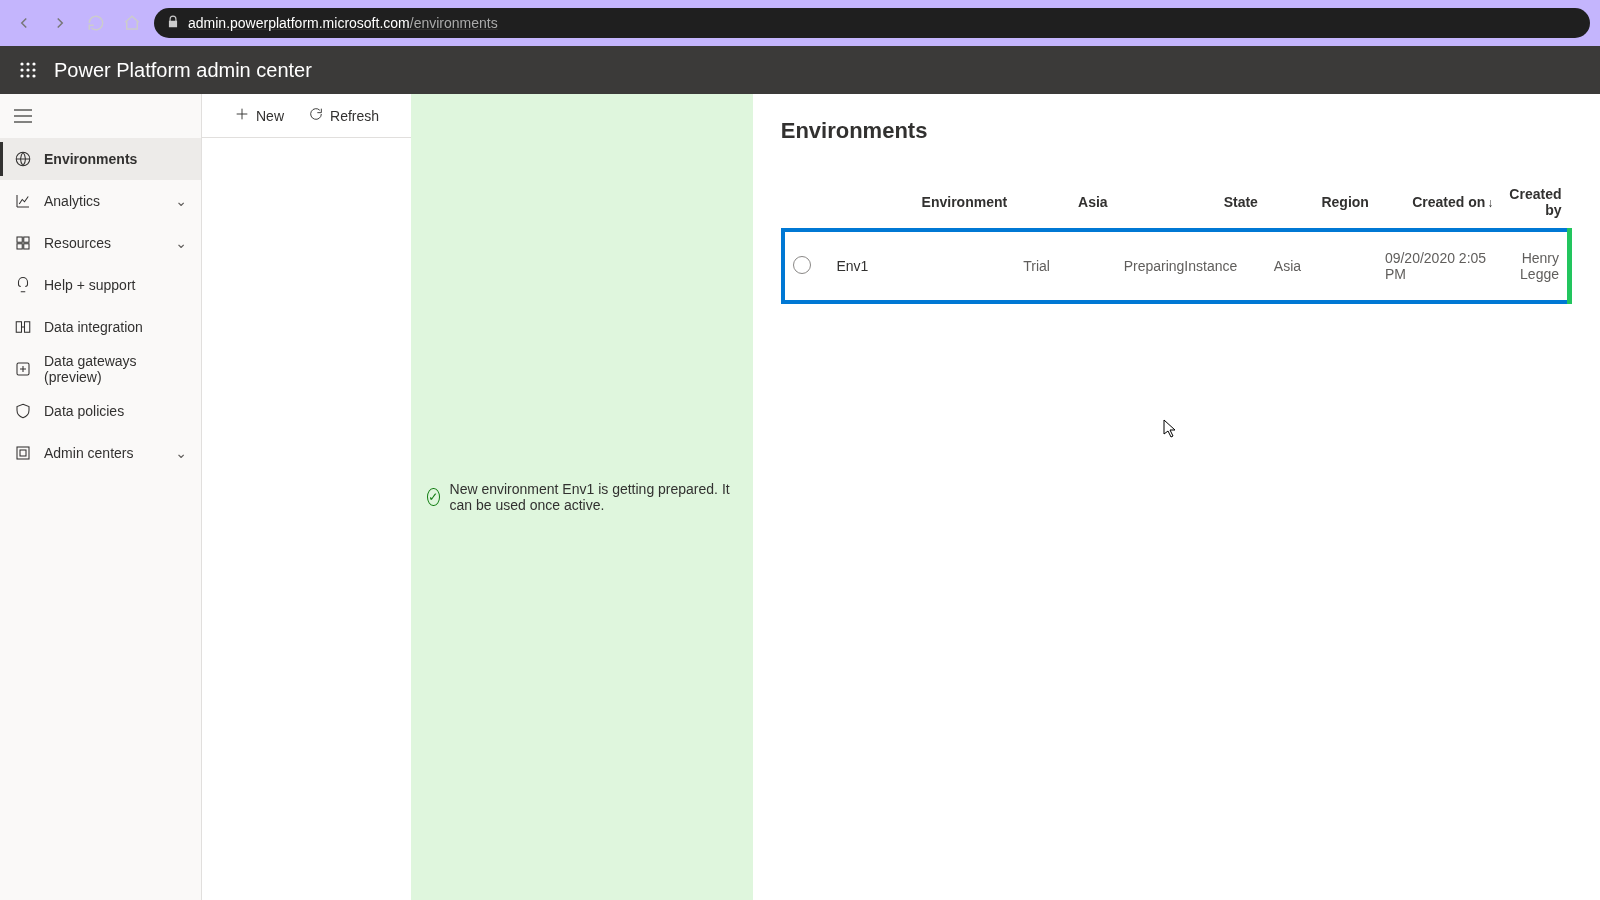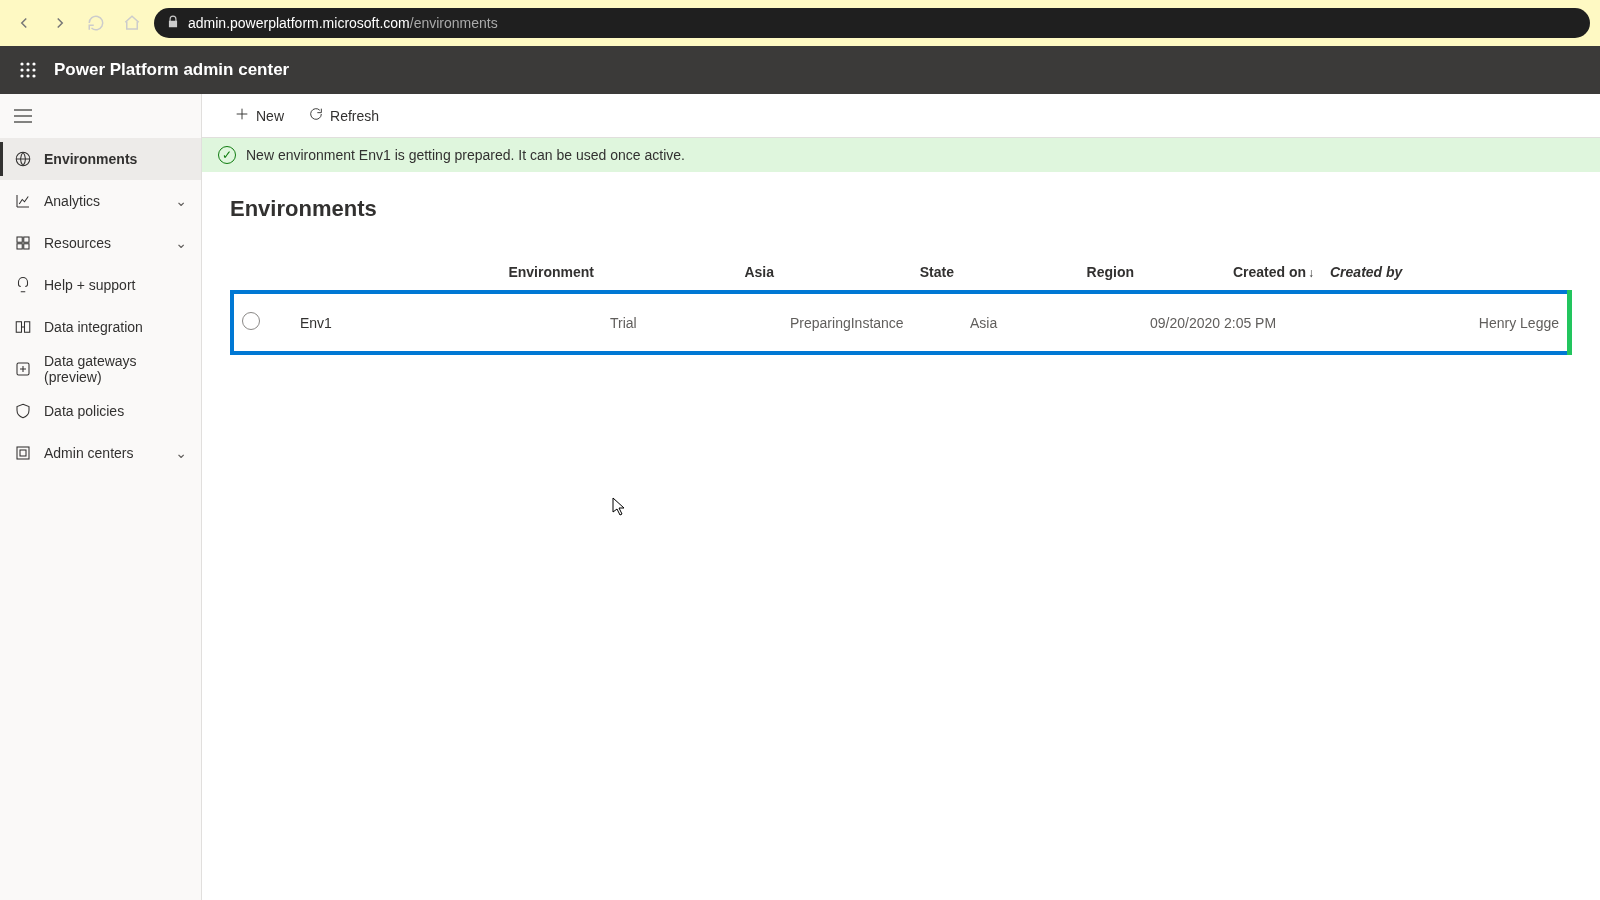--- a/index.html
+++ b/index.html
@@ -8,25 +8,26 @@
     font-size: 14px;
     color: #323130;
     background: #fff;
     width: 1600px;
     height: 900px;
     overflow: hidden;
   }
   
   .browser-bar {
     height: 46px;
-    background: #fef9c3;
+    background: #c4b5fd;
     display: flex;
     align-items: center;
     padding: 0 10px;
     gap: 8px;
+    text-decoration: underline;
   }
   .browser-bar .nav-btn {
     width: 28px; height: 28px;
     display: flex; align-items: center; justify-content: center;
     color: #ccc; cursor: pointer; border-radius: 50%;
   }
   .browser-bar .nav-btn.disabled { color: #777; }
   .url-box {
     flex: 1;
     background: #1f1f1f;
@@ -50,21 +51,21 @@
     display: flex;
     align-items: center;
     padding: 0 8px;
   }
   .waffle {
     width: 40px; height: 40px;
     display: flex; align-items: center; justify-content: center;
     cursor: pointer;
   }
   .waffle svg { fill: #fff; }
-  .app-title { font-size: 17px; font-weight: 700; margin-left: 6px; }
+  .app-title { font-size: 20px; font-weight: 400; margin-left: 6px; }
   
   .layout { display: flex; height: calc(900px - 46px - 48px); }
   .sidebar {
     width: 202px;
     border-right: 1px solid #e1dfdd;
     background: #faf9f8;
     display: flex;
     flex-direction: column;
   }
   .hamburger {
@@ -92,21 +93,21 @@
     font-weight: 600;
   }
   .nav-item.active::before {
     content: "";
     position: absolute;
     left: 0; top: 4px; bottom: 4px;
     width: 3px;
     background: #323130;
   }
   
-  .main { flex:1; display:flex; flex-direction:column; }
+  .main { flex:1; display:flex; flex-direction:row; }
   .cmdbar {
     height: 44px;
     border-bottom: 1px solid #e1dfdd;
     display:flex; align-items:center;
     padding: 0 24px;
     gap: 8px;
   }
   .cmd-btn {
     display:flex; align-items:center; gap:6px;
     padding: 6px 8px;
@@ -130,21 +131,21 @@
   .page-title { font-size:22px; font-weight:600; margin-bottom: 32px; }
   table { width:100%; border-collapse: collapse; }
   th {
     text-align:right;
     font-weight:600;
     padding: 10px 8px;
     font-size:14px;
     color:#323130;
     border-bottom: 0;
   }
-  th.right { text-align:left;font-style:italic; }
+  th.right { text-align:right; }
   .sel-col { width:60px; }
   .row-highlight td {
     border-top: 4px solid #0078d4;
     border-bottom: 4px solid #0078d4;
   }
   .row-highlight td:first-child { border-left: 4px solid #0078d4; }
   .row-highlight td:last-child { border-right: 5px solid #22c55e; }
   td { padding: 18px 8px; font-size:14px; color:#605e5c; }
   td.name { color:#323130; font-weight: 400; }
   td.right { text-align:right; }

